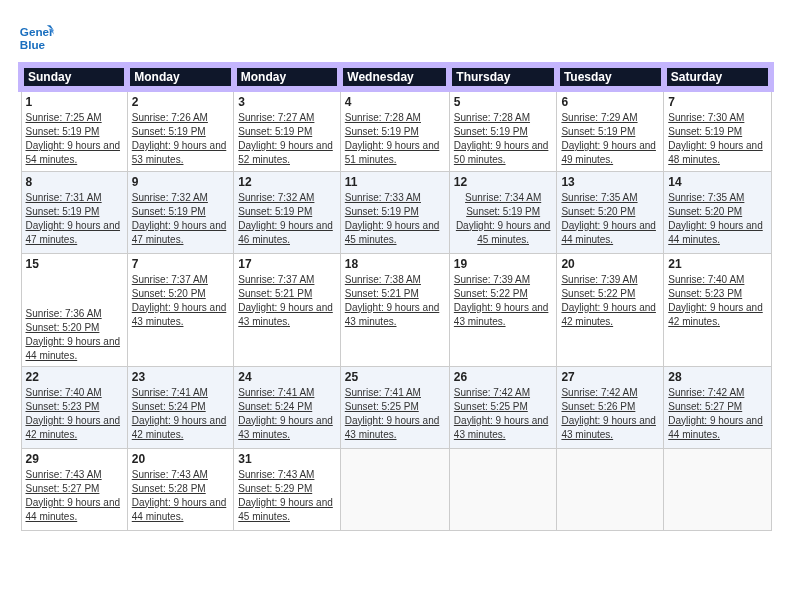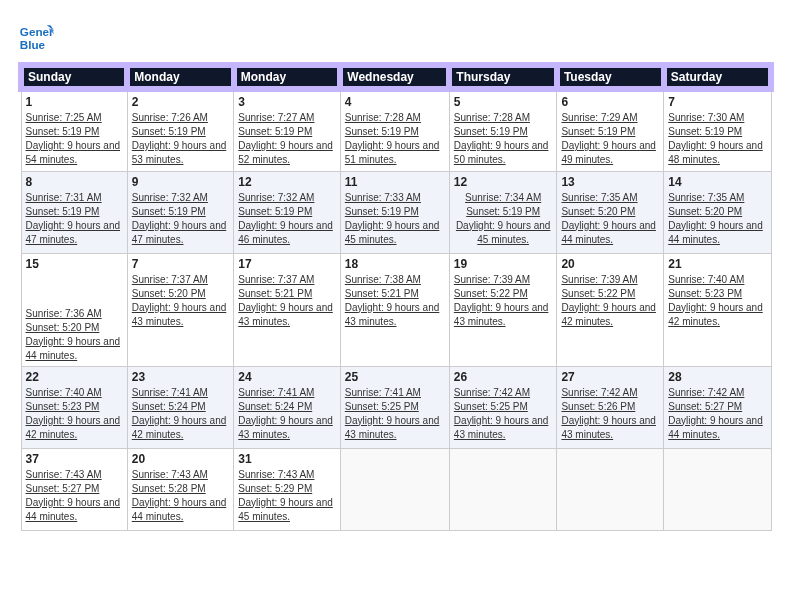--- a/index.html
+++ b/index.html
@@ -291,21 +291,21 @@
           </td>
           <td>
             <div class="day-number">28</div>
             <div class="day-info" style="white-space: pre-line;">Sunrise: 7:42 AM
 Sunset: 5:27 PM
 Daylight: 9 hours and 44 minutes.</div>
           </td>
         </tr>
         <tr>
           <td>
-            <div class="day-number">37</div>
+            <div class="day-number">29</div>
             <div class="day-info" style="white-space: pre-line;">Sunrise: 7:43 AM
 Sunset: 5:27 PM
 Daylight: 9 hours and 44 minutes.</div>
           </td>
           <td>
             <div class="day-number">20</div>
             <div class="day-info" style="white-space: pre-line;">Sunrise: 7:43 AM
 Sunset: 5:28 PM
 Daylight: 9 hours and 44 minutes.</div>
           </td>

